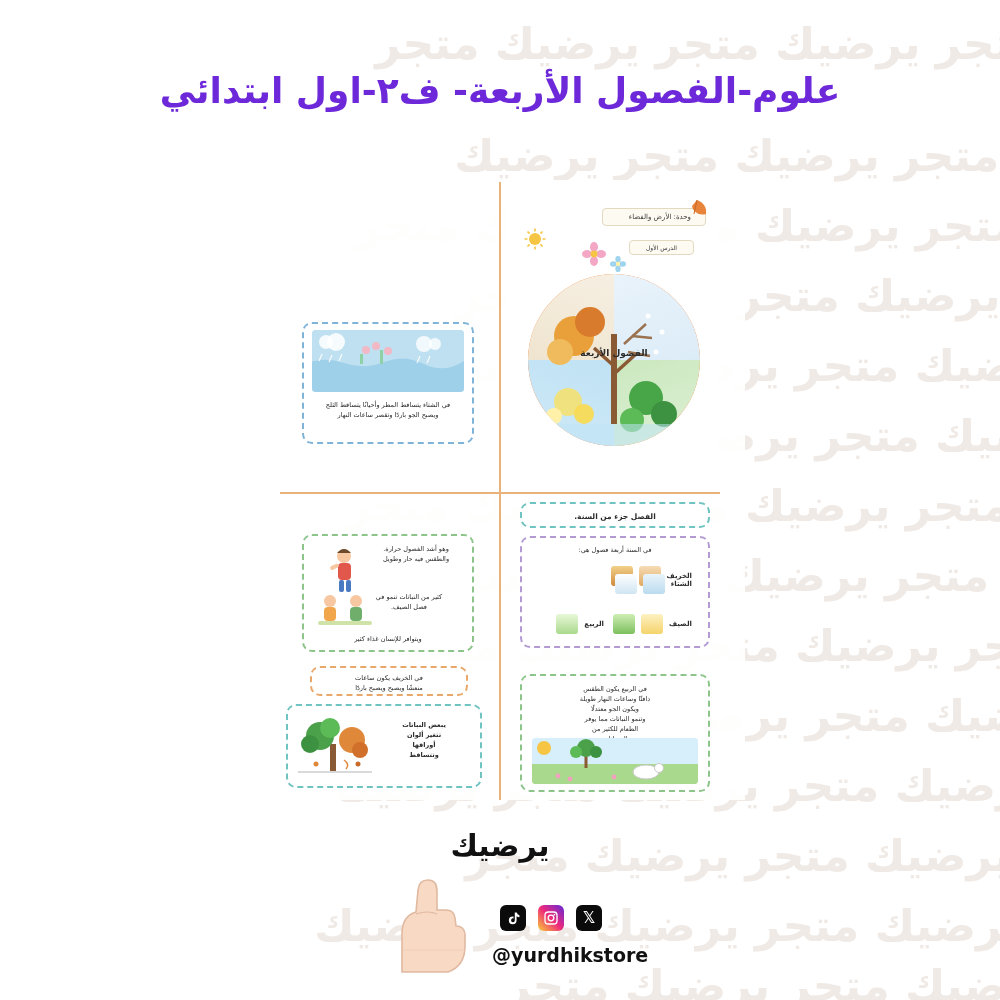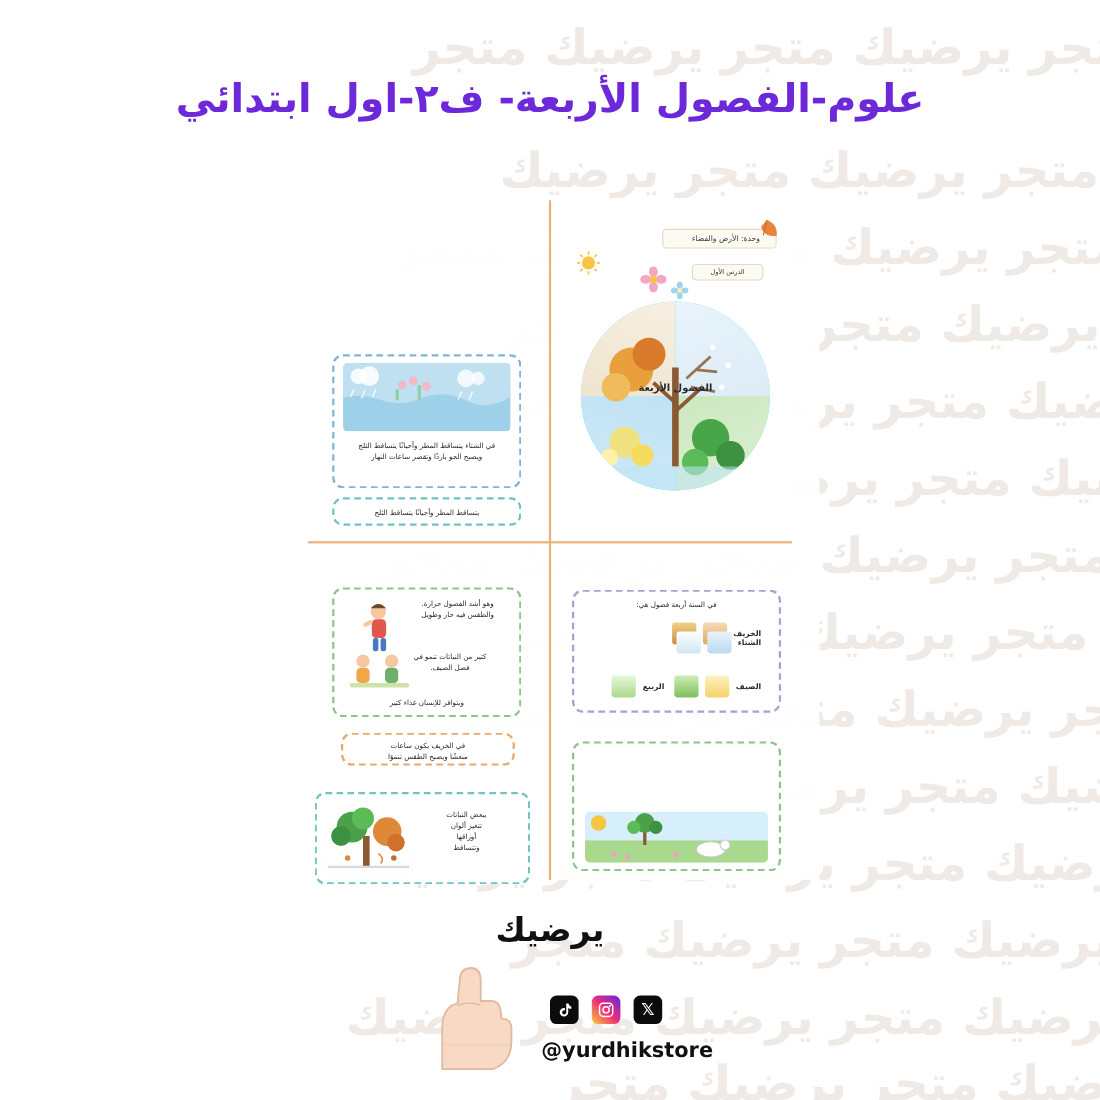--- a/index.html
+++ b/index.html
@@ -123,21 +123,21 @@
     direction: rtl;
   }
   .deco { position: absolute; }
 
   #circle-wrap {
     position: absolute;
     left: 22px; top: 78px;
     width: 172px; height: 172px;
     border-radius: 50%;
     overflow: hidden;
-    background: #5eead4;
+    background: #f97316;
   }
   .q { position: absolute; width: 50%; height: 50%; }
   .q-tr { right: 0; top: 0; background: linear-gradient(160deg,#e9f3fb 0%,#dcecf7 100%); }
   .q-tl { left: 0; top: 0; background: linear-gradient(200deg,#f6efe2 0%,#efe4cf 100%); }
   .q-bl { left: 0; bottom: 0; background: linear-gradient(20deg,#cfe9f7 0%,#bfe2f4 100%); }
   .q-br { right: 0; bottom: 0; background: linear-gradient(340deg,#ddf0d4 0%,#cbe8bf 100%); }
   #circle-caption {
     position: absolute;
     left: 0; top: 74px;
     width: 100%;
@@ -187,21 +187,21 @@
     background: linear-gradient(180deg,#d7eefb 0%,#d7eefb 55%,#bfe3a6 55%,#a9d98d 100%);
     overflow: hidden;
   }
 
   
   #hdr-autumn { left: 302px; top: 502px; width: 172px; height: 24px; }
   #hdr-autumn .card-label { padding-top: 6px; font-weight: 700; font-size: 7.5px; }
 
   #slide-autumn-1 { left: 302px; top: 534px; width: 172px; height: 118px; }
   #slide-autumn-2 { left: 310px; top: 666px; width: 158px; height: 30px; }
-  #slide-autumn-3 { left: 286px; top: 720px; width: 196px; height: 84px; }
+  #slide-autumn-3 { left: 286px; top: 704px; width: 196px; height: 84px; font-weight: bold; }
   #autumn3-img {
     position: absolute; left: 8px; top: 8px; width: 78px; height: 66px;
     border-radius: 4px; overflow: hidden;
     background: linear-gradient(180deg,#ffffff 0%,#f4f7f0 100%);
   }
   #autumn3-text { position: absolute; right: 8px; top: 14px; width: 96px; }
 
   
   #brand-word {
     position: absolute;
@@ -370,24 +370,24 @@
             <rect x="76" y="20" width="3" height="14"></rect>
         </g>
       </svg>
     </div>
     <div id="water-text">
       <div class="card-label">في الشتاء يتساقط المطر وأحيانًا يتساقط الثلج</div>
       <div class="card-label">ويصبح الجو باردًا وتقصر ساعات النهار</div>
     </div>
   </div>
 
-  <div class="card b-dash-teal" id="slide-waterline">
-    <div class="card-label">يتساقط المطر وأحيانًا يتساقط الثلج</div>
-  </div>
-
+
+  <div class="card b-dash-teal" id="hdr-seasons-year">
+    <div class="card-label">الفصل جزء من السنة.</div>
+  </div>
 
   <div class="card b-dash-purple" id="slide-four-seasons">
     <div class="fs-lead">في السنة أربعة فصول هي:</div>
 
     <div class="fs-row" style="right:16px; top:28px;">
       <span class="fs-name">الخريف</span>
       <span class="fs-ico" style="background:linear-gradient(180deg,#f6dcb6,#e0a95f);"></span>
       <span class="fs-ico" style="background:linear-gradient(180deg,#f2d08a,#cf8a3c);"></span>
     </div>
 
@@ -403,20 +403,28 @@
       <span class="fs-ico" style="background:linear-gradient(180deg,#cfeeb4,#7dbf5e);"></span>
     </div>
 
     <div class="fs-row" style="right:104px; top:76px;">
       <span class="fs-name">الربيع</span>
       <span class="fs-ico" style="background:linear-gradient(180deg,#e8f8d8,#a9d98d);"></span>
     </div>
   </div>
 
   <div class="card b-dash-green" id="slide-spring">
+    <div id="spring-text">
+      <div class="card-label">في الربيع يكون الطقس</div>
+      <div class="card-label">دافئًا وساعات النهار طويلة</div>
+      <div class="card-label">ويكون الجو معتدلًا</div>
+      <div class="card-label">وتنمو النباتات مما يوفر</div>
+      <div class="card-label">الطعام للكثير من</div>
+      <div class="card-label">الحيوانات</div>
+    </div>
     <div id="spring-img">
       <svg width="170" height="46" viewBox="0 0 170 46">
         <rect x="0" y="0" width="170" height="26" fill="#d7eefb"></rect>
         <rect x="0" y="26" width="170" height="20" fill="#a9d98d"></rect>
         <circle cx="16" cy="10" r="7" fill="#f6c544"></circle>
         <path d="M58 30 L58 14" stroke="#8a5a35" stroke-width="3"></path>
         <circle cx="58" cy="10" r="9" fill="#4ba14a"></circle>
         <circle cx="48" cy="14" r="6" fill="#5cba57"></circle>
         <circle cx="68" cy="14" r="6" fill="#3c9240"></circle>
         <ellipse cx="118" cy="34" rx="13" ry="7" fill="#ffffff" stroke="#c9c9c9"></ellipse>
@@ -455,21 +463,21 @@
       <rect x="36" y="15" width="12" height="14" rx="4" fill="#6fae6b"></rect>
       <rect x="4" y="29" width="54" height="4" rx="2" fill="#cfe3a8"></rect>
     </svg>
     <div style="position:absolute; left:0; right:0; bottom:6px;margin-top:48px;">
       <div class="card-label">ويتوافر للإنسان غذاء كثير</div>
     </div>
   </div>
 
   <div class="card b-dash-orange" id="slide-autumn-2">
     <div class="card-label" style="padding-top:5px;">في الخريف يكون ساعات</div>
-    <div class="card-label">منعشًا ويصبح الطقس تنموًا</div>
+    <div class="card-label">منعشًا ويصبح ويصبح باردًا</div>
   </div>
 
   <div class="card b-dash-teal" id="slide-autumn-3">
     <div id="autumn3-img">
       <svg width="78" height="66" viewBox="0 0 78 66">
         <rect x="0" y="0" width="78" height="66" fill="#ffffff"></rect>
         <rect x="34" y="30" width="6" height="28" fill="#8a5a35"></rect>
         <circle cx="24" cy="22" r="14" fill="#4ba14a"></circle>
         <circle cx="14" cy="30" r="9" fill="#3c9240"></circle>
         <circle cx="34" cy="14" r="10" fill="#5cba57"></circle>

